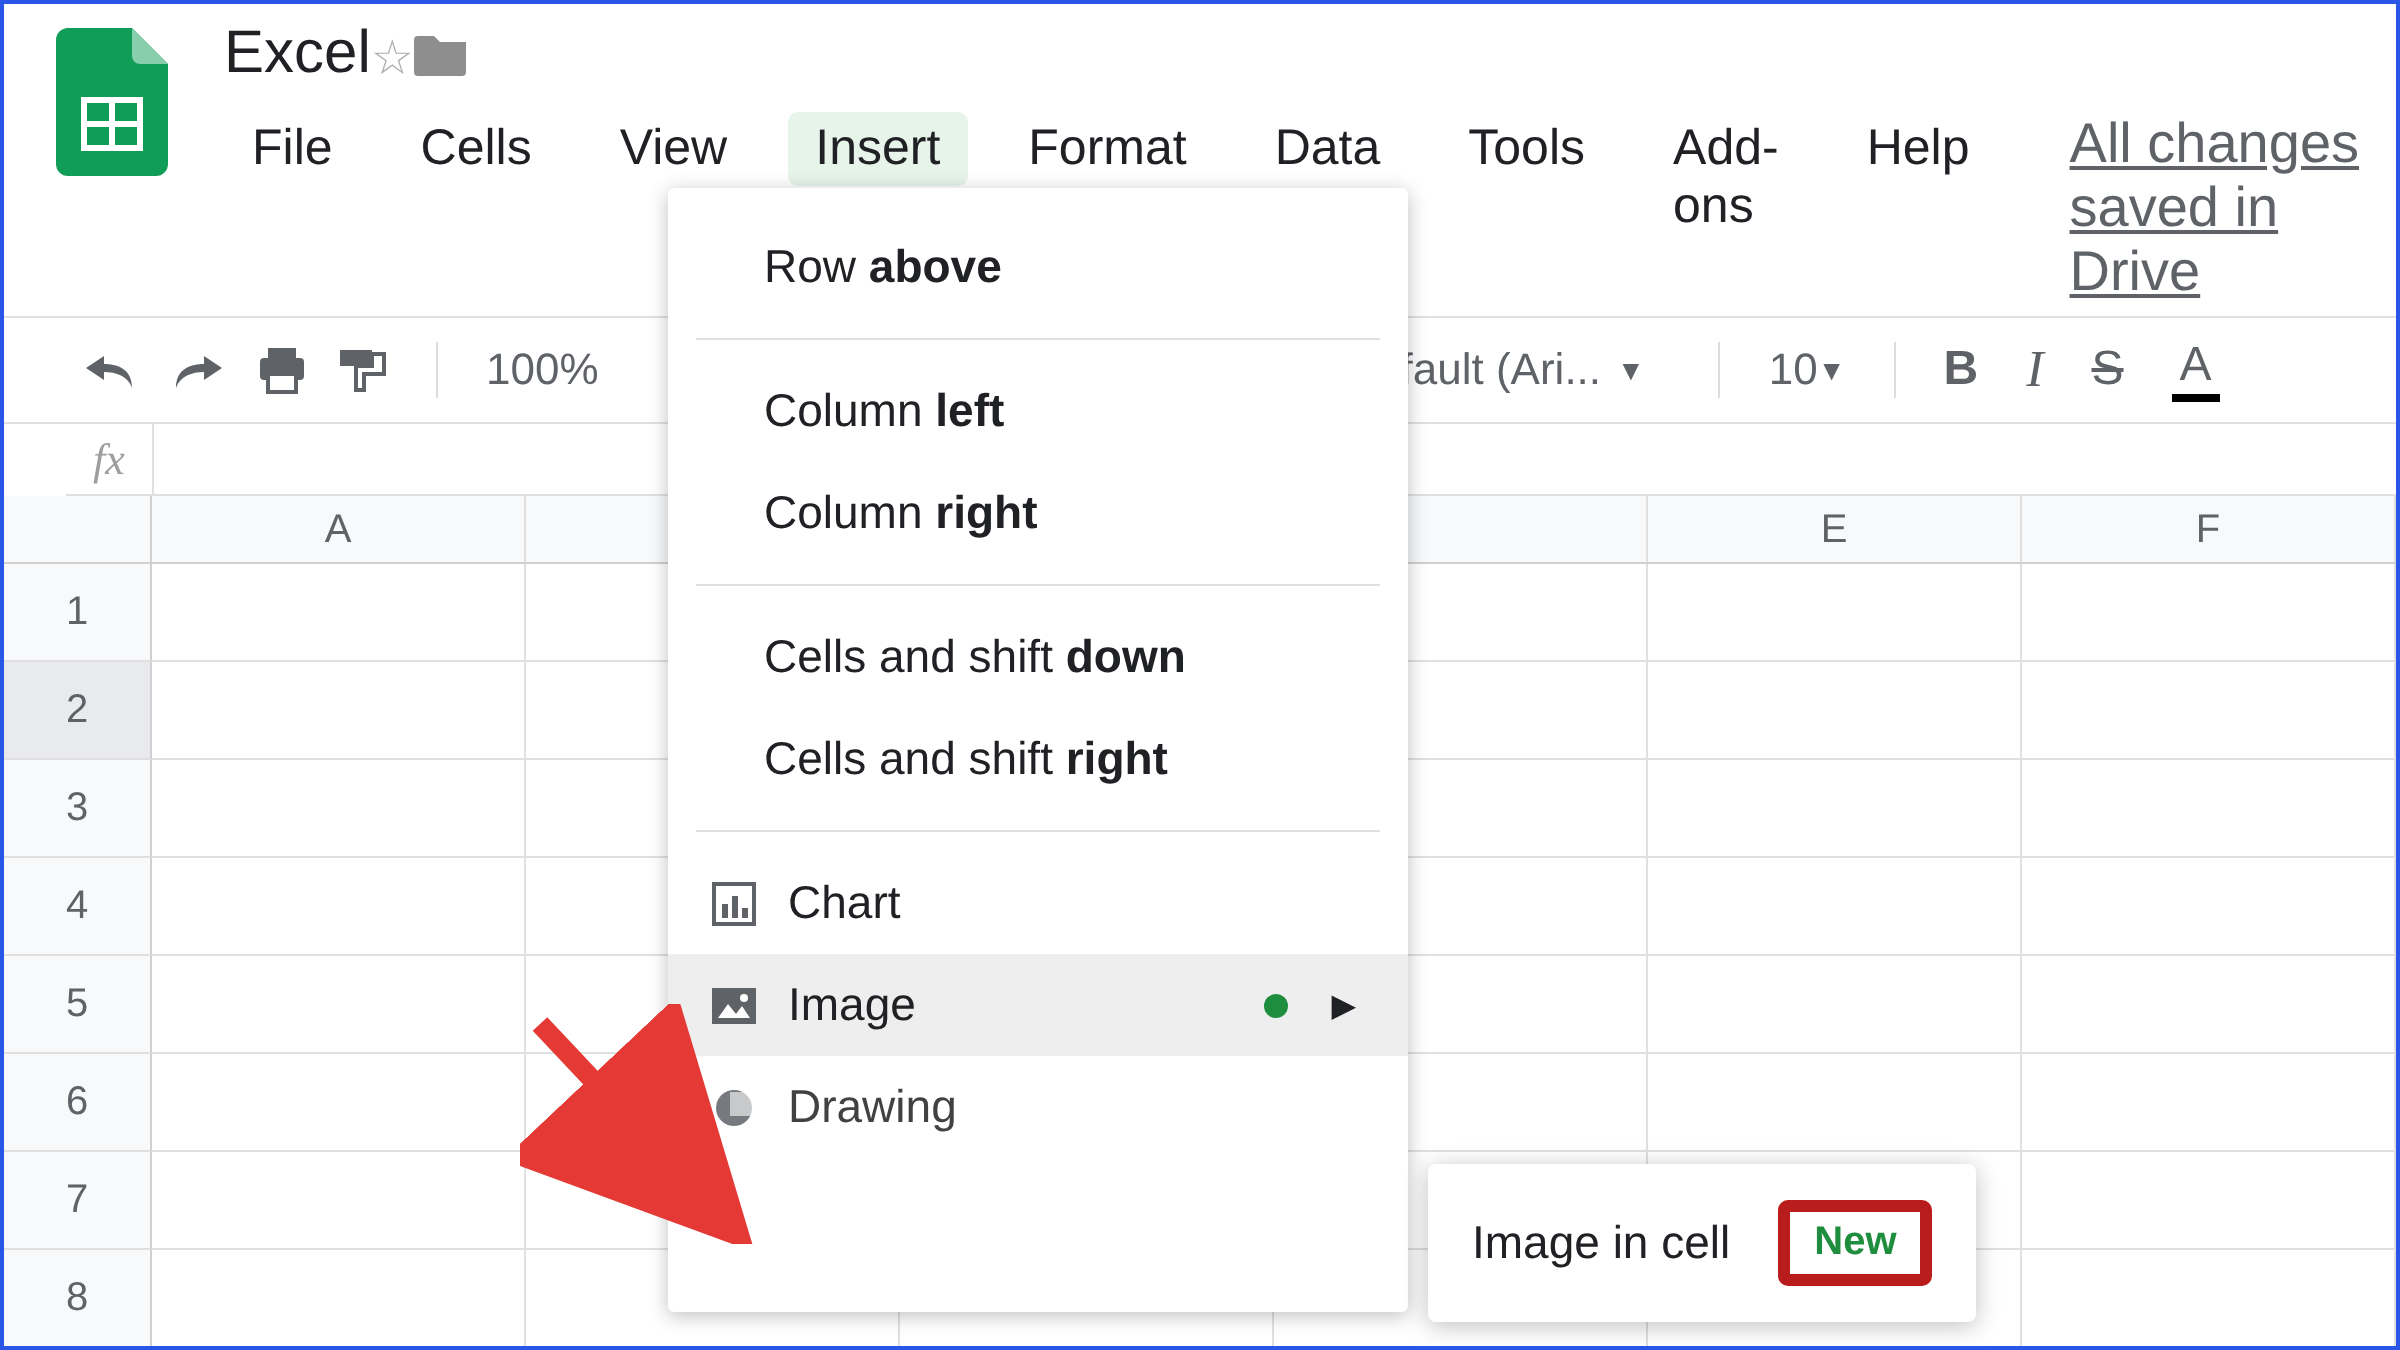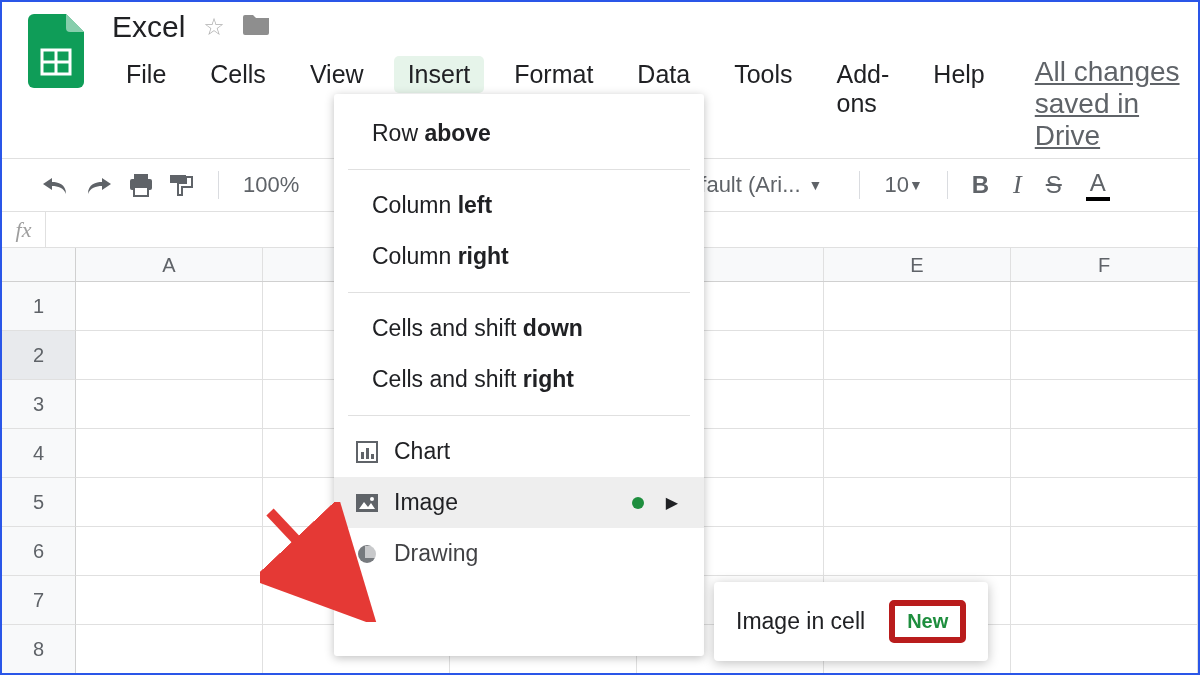--- a/index.html
+++ b/index.html
@@ -1,54 +1,54 @@
 <!DOCTYPE html>
 <html><head>
 <meta charset="utf-8">
 <style>
 * { margin: 0; padding: 0; box-sizing: border-box; font-family: Arial, sans-serif; }
 body { width: 1200px; height: 675px; background: #fff; border: 2px solid #2a56e8; overflow: hidden; position: relative; }
 
 .titlebar { display: flex; align-items: flex-start; padding: 8px 10px 0 26px; }
 .logo { margin-right: 28px; margin-top: 4px; }
 .title-area { flex: 1; }
-.doc-title-row { display: flex; align-items: center; gap: 18px; }
+.doc-title-row { display: flex; align-items: flex-end; }
 .doc-title { font-size: 30px; color: #202124; }
 .star { color: #b0b0b0; font-size: 24px; }
 .folder { color: #8e8e8e; font-size: 22px; }
 
 .menubar { display: flex; align-items: flex-start; gap: 16px; margin-top: 12px; font-size: 25px; color: #202124; }
 .menu-item { padding: 4px 14px; border-radius: 5px; cursor: default; }
 .menu-item.active { background: #e6f4ea; }
 .save-status { margin-left: 20px; color: #5f6368; text-decoration: underline; font-size: 28px; }
 
 .toolbar { display: flex; align-items: center; height: 54px; border-top: 1px solid #e0e0e0; border-bottom: 1px solid #e0e0e0; margin-top: 6px; padding: 0 16px 0 38px; gap: 14px; color: #5f6368; font-size: 22px; }
 .tool { display: flex; align-items: center; }
 .sep { width: 1px; height: 28px; background: #dadce0; margin: 0 10px; }
 .zoom { font-size: 22px; }
 .font-box { display:flex; align-items:center; gap:8px; padding:0 12px; border:1px solid transparent; }
 .font-size-box { display:flex; align-items:center; }
 .caret { font-size: 14px; color:#5f6368; }
 
-.fxbar { display:flex; align-items:center; height:36px; border-bottom:1px solid #e0e0e0; }
+.fxbar { display:flex; align-items:center; height:36px; border-bottom:1px solid #e0e0e0;margin-left:31px; }
 .fx { font-style: italic; font-family: 'Times New Roman', serif; font-size: 22px; color:#9e9e9e; width: 44px; text-align:center; border-right:1px solid #e0e0e0; height:100%; line-height:36px; }
 
 .grid { position: relative; }
 .col-headers { display:flex; height:34px; background:#f8f9fa; border-bottom:1px solid #d0d0d0; }
 .corner { width:76px; border-right:1px solid #d0d0d0; }
 .col-h { flex:0 0 187px; text-align:center; font-size:20px; color:#5f6368; line-height:34px; border-right:1px solid #e0e0e0; }
 .rows { }
 .row { display:flex; height:49px; }
 .row-h { width:76px; text-align:center; font-size:20px; color:#5f6368; line-height:49px; background:#f8f9fa; border-right:1px solid #d0d0d0; border-bottom:1px solid #e0e0e0; }
 .row.sel .row-h { background:#e8eaed; }
 .cell { flex:0 0 187px; border-right:1px solid #e0e0e0; border-bottom:1px solid #e0e0e0; }
 
 
 .dropdown { position:absolute; left:332px; top:92px; width:370px; background:#fff; box-shadow:0 2px 10px rgba(0,0,0,0.25); border-radius:3px; padding:14px 0 0 0; z-index:10; overflow:hidden; height:562px; }
-.dd-item { display:flex; align-items:center; font-size:23px; color:#202124; padding:12px 26px 12px 38px; position:relative; cursor:default; }
+.dd-item { display:flex; align-items:center; font-size:23px; color:#202124; padding:12px 26px 12px 48px; position:relative; cursor:default; }
 .dd-item.hasicon { padding-left:20px; }
 .dd-item.hover { background:#eeeeee;text-align:right; }
 .dd-icon { width:26px; height:26px; margin-right:14px; display:flex; align-items:center; justify-content:center; }
 .dd-sep { height:1px; background:#e0e0e0; margin:10px 14px; }
 .dd-dot { position:absolute; right:60px; width:12px; height:12px; background:#1e8e3e; border-radius:50%; }
 .dd-arrow { position:absolute; right:26px; font-size:16px; color:#202124; }
 
 
 .submenu { position:absolute; left:712px; top:580px; background:#fff; box-shadow:0 2px 12px rgba(0,0,0,0.25); border-radius:4px; padding:18px 22px; display:flex; align-items:center; gap:24px; z-index:11; }
 .sub-text { font-size:23px; color:#202124; }

